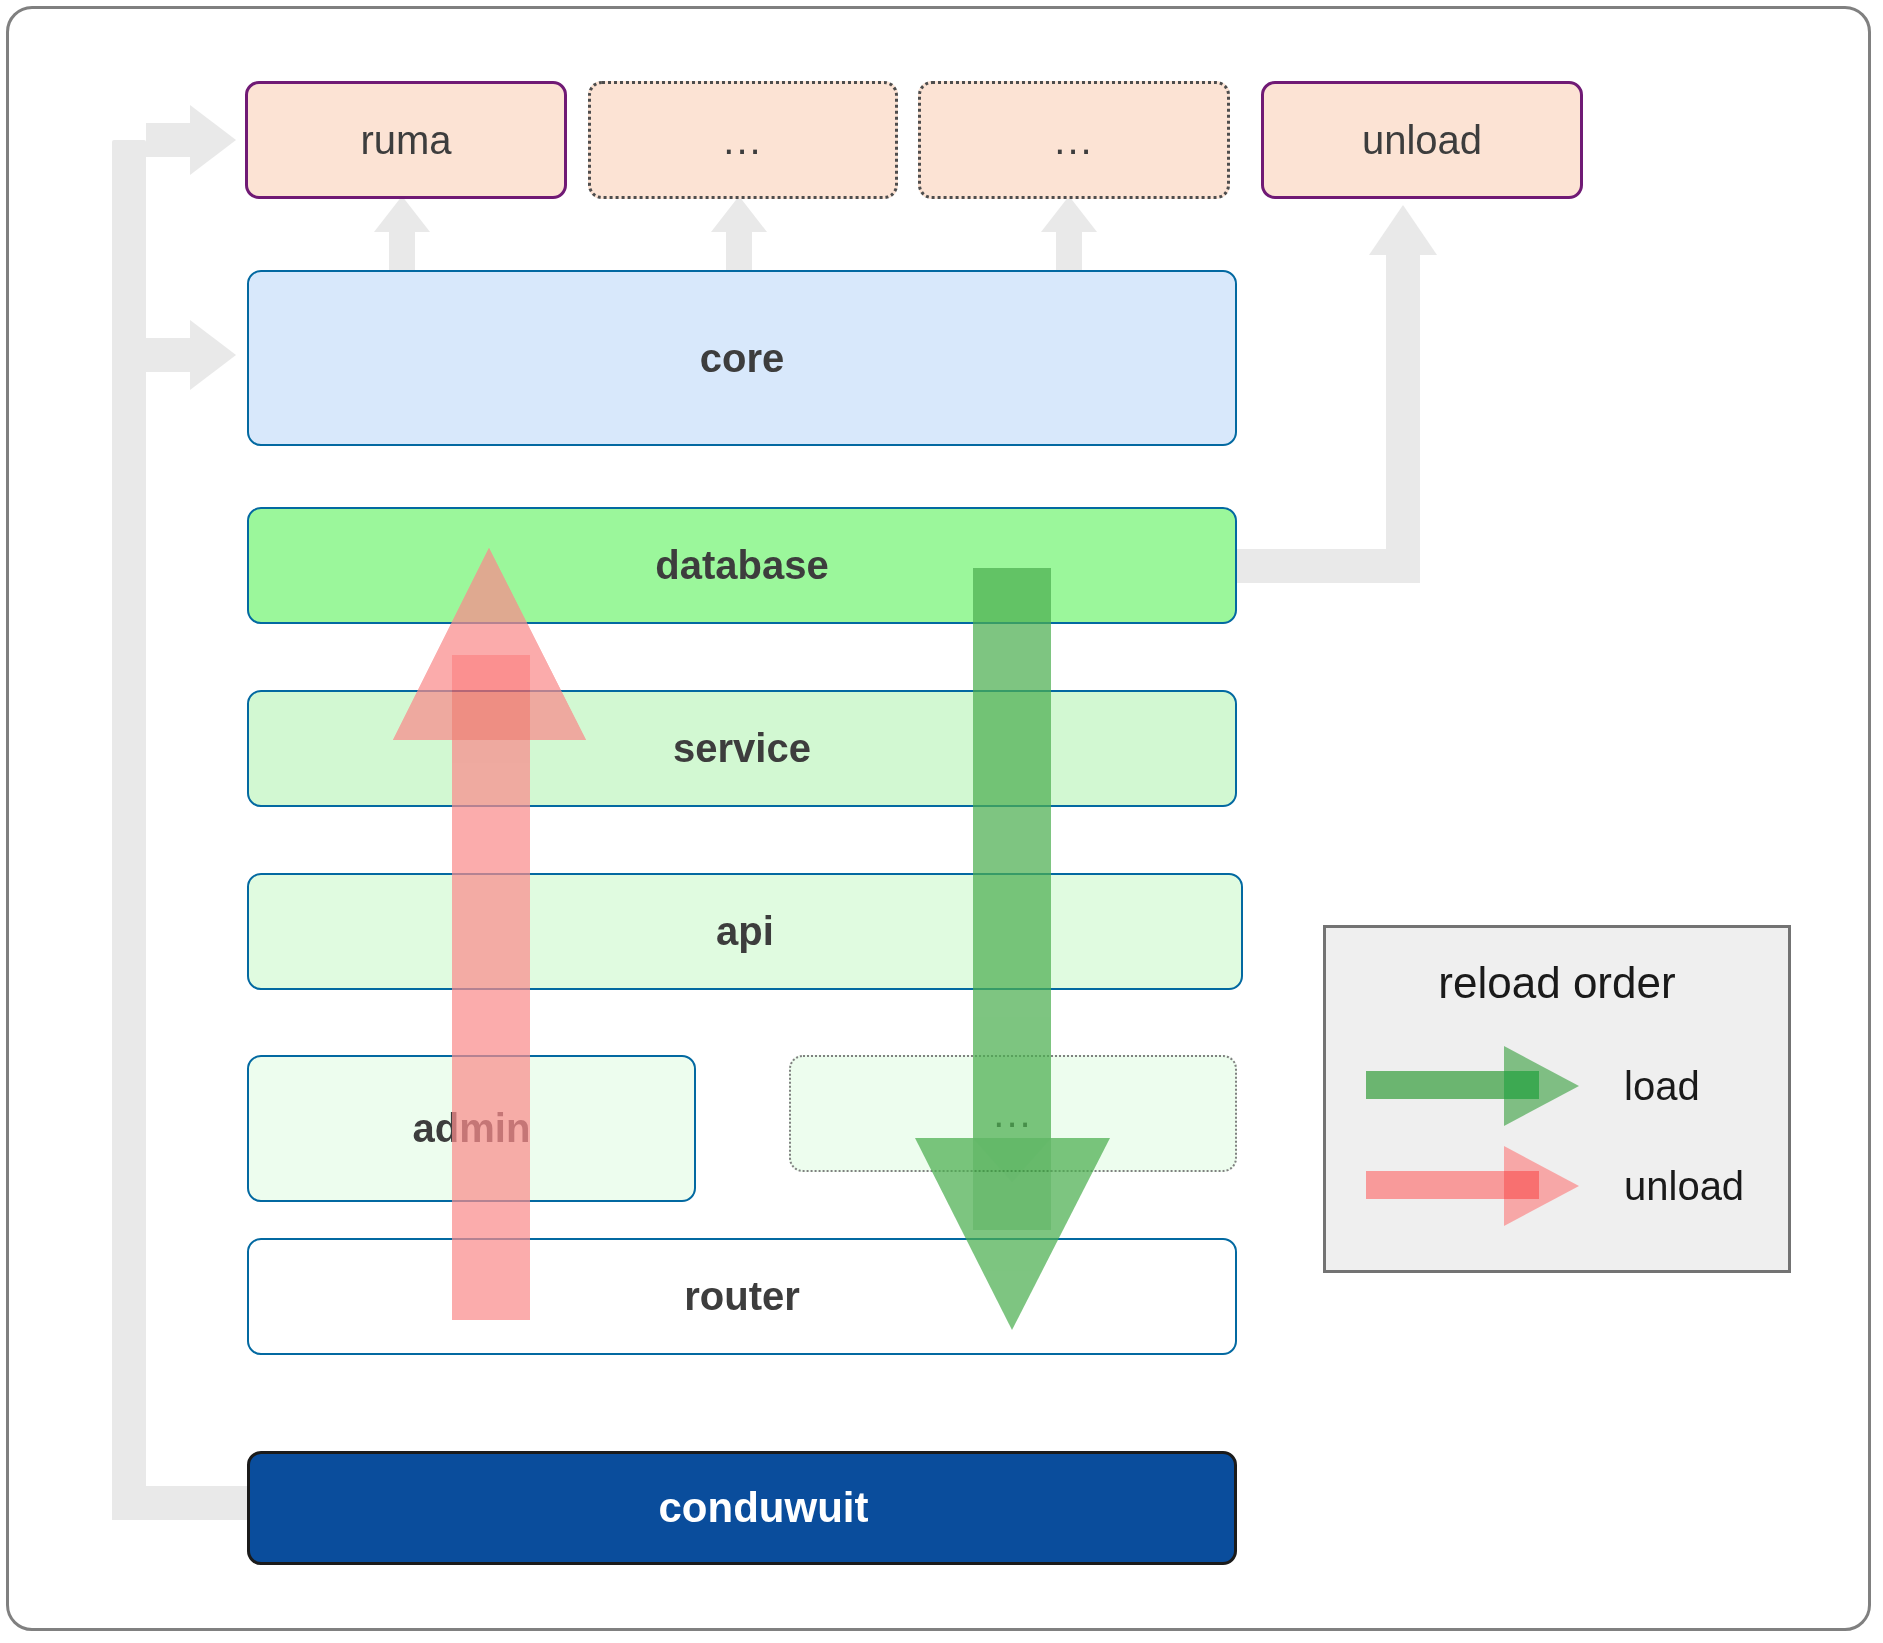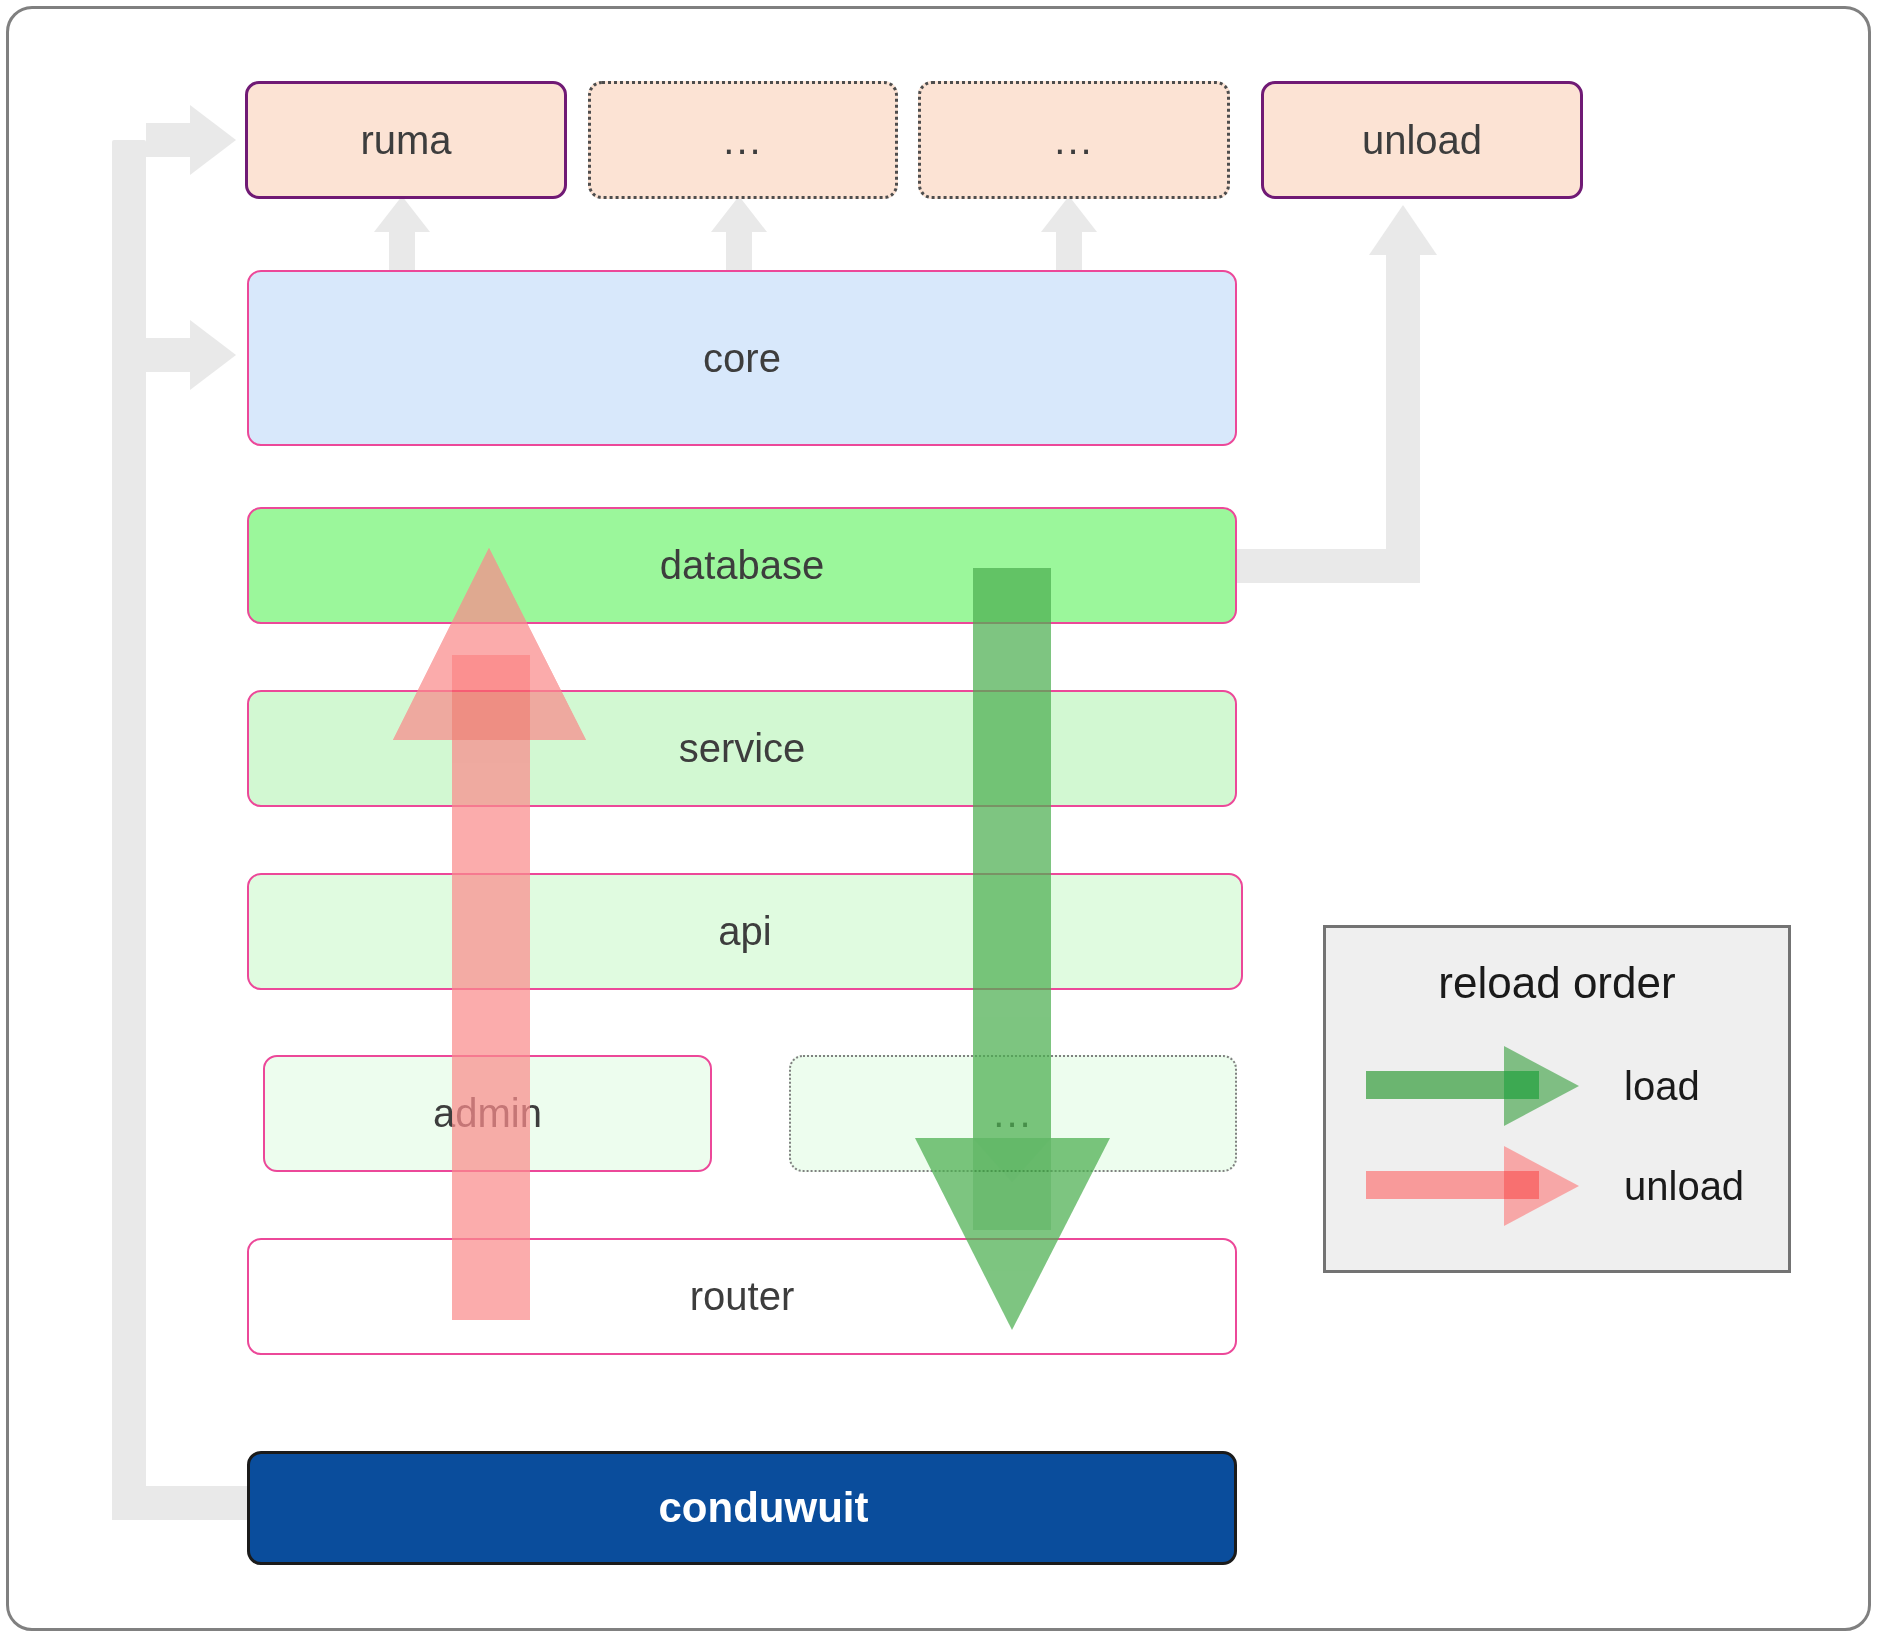--- a/index.html
+++ b/index.html
@@ -61,21 +61,22 @@
     border: 3px solid #701a75;
   }
   .dep.dotted {
     border: 3px dotted #4d4d4d;
   }
   
   .layer {
     border-radius: 14px;
   }
   .layer.solid {
-    border: 2px solid #ec4899;
+    border: 2px solid #0369a1;
+    font-weight: bold;
   }
   .layer.dotted {
     border: 2px dotted #808080;
   }
   .core-box {
     background: #d8e8fb;
   }
   .db-box {
     background: #9bf79b;
   }
@@ -201,21 +202,21 @@
   </div>
 
   <div class="box layer solid service-box" style="left:247px; top:690px; width:990px; height:117px;">
     <span>service</span>
   </div>
 
   <div class="box layer solid api-box" style="left:247px; top:873px; width:996px; height:117px;">
     <span>api</span>
   </div>
 
-  <div class="box layer solid admin-box" style="left:247px; top:1055px; width:449px; height:117px;margin-left:16px;">
+  <div class="box layer solid admin-box" style="left:247px; top:1055px; width:449px; height:147px;">
     <span>admin</span>
   </div>
 
   <div class="box layer dotted dots-box dots" style="left:789px; top:1055px; width:448px; height:117px;">
     <span>...</span>
   </div>
 
   <div class="box layer solid router-box" style="left:247px; top:1238px; width:990px; height:117px;">
     <span>router</span>
   </div>

